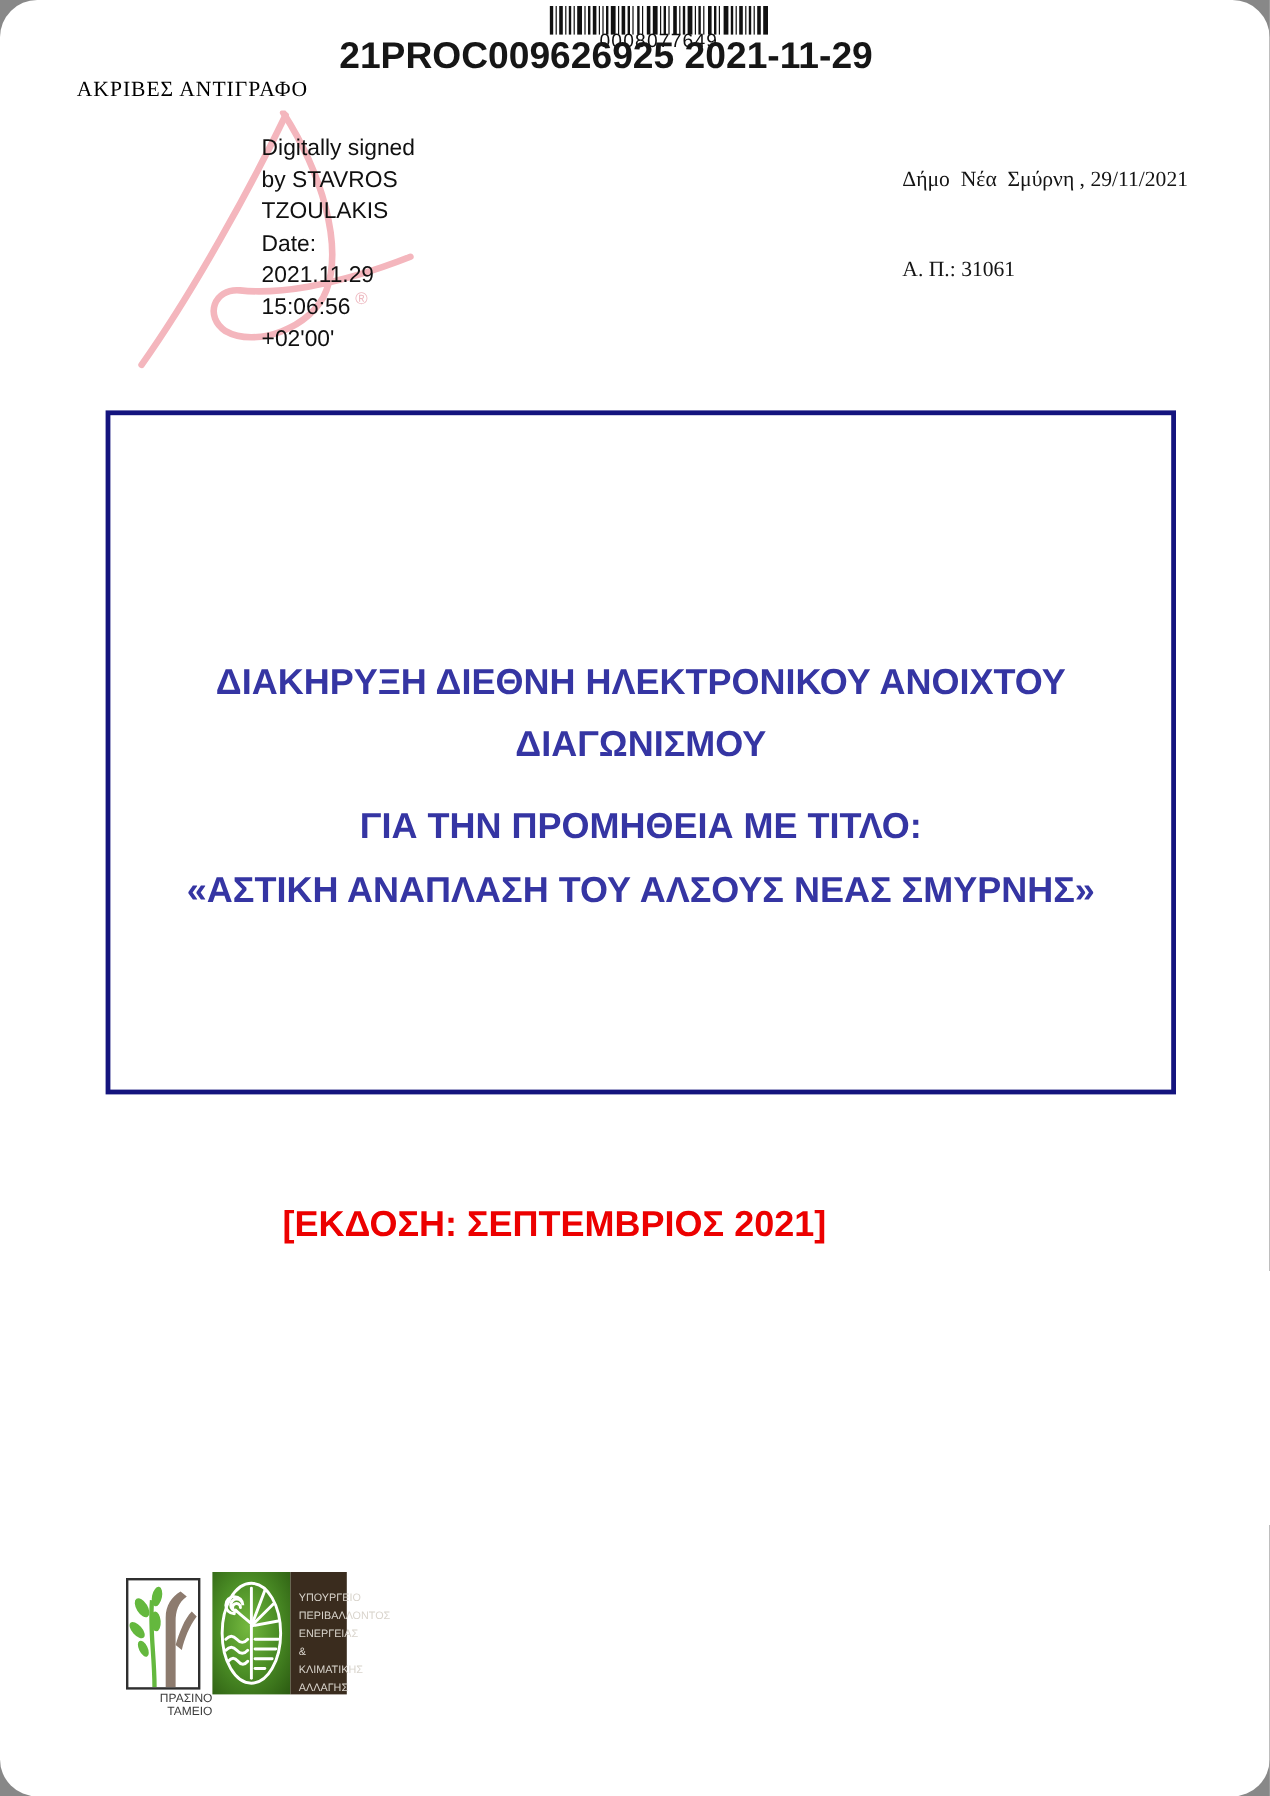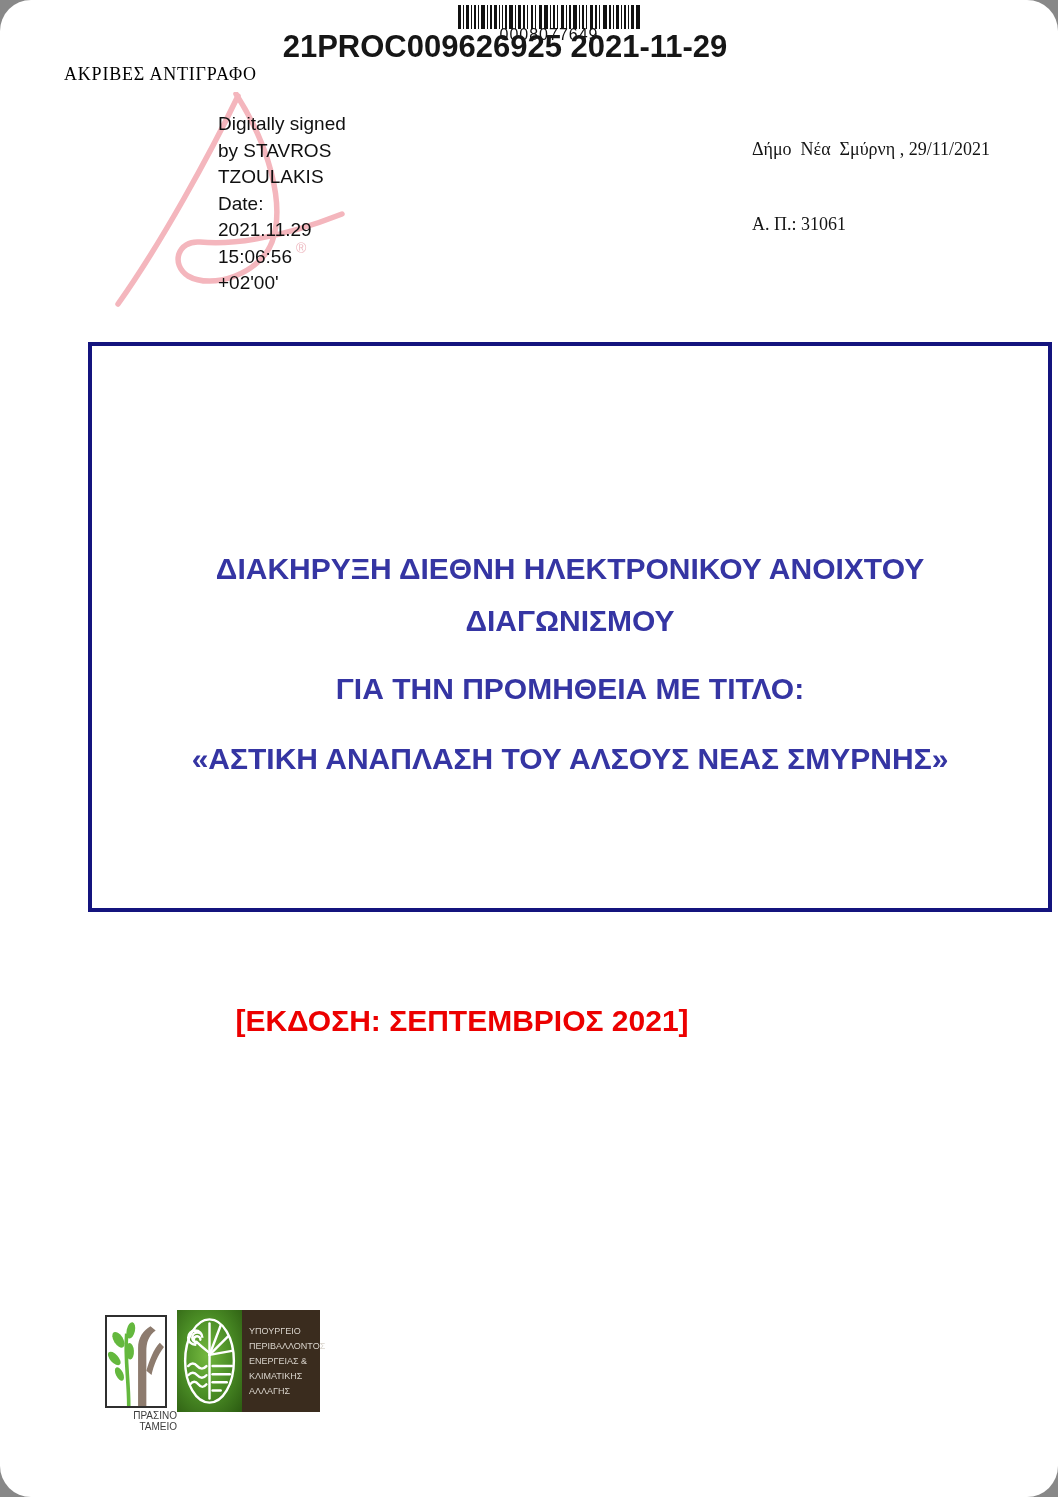--- a/index.html
+++ b/index.html
@@ -56,32 +56,32 @@
     font-family:"Liberation Sans", sans-serif;
   }
   .sig-reg {
     position:absolute; left:296px; top:240px; z-index:1;
     font-size:14px; color:#eeb9c0;
     font-family:"Liberation Sans", sans-serif;
   }
   
   .title-box {
     position:absolute; left:88px; top:342px;
-    width:964px; height:570px;
+    width:892px; height:570px;
     border:4px solid #14147e;
     background:#ffffff;
   }
   .title-box-inner {
     padding:197px 18px 0 18px;
     text-align:center;
     color:#3535a3;
     font-weight:bold;
   }
   .tb-line1 { font-size:30px; line-height:52px; margin-bottom:24px; }
-  .tb-line2 { font-size:30px; line-height:36px; margin-bottom:34px; }
+  .tb-line2 { font-size:30px; line-height:36px; margin-bottom:18px; }
   .tb-line3 { font-size:30px; line-height:36px; }
   
   .edition {
     position:absolute; left:0; top:1004px; width:924px;
     text-align:center;
     font-size:30px; font-weight:bold; color:#ec0000;
     font-family:"Liberation Sans", sans-serif;
   }
   
   .green-fund-box {
@@ -95,21 +95,21 @@
     font-size:10px; color:#3c3c3c;
     font-family:"Liberation Sans", sans-serif;
   }
   .ministry-green {
     position:absolute; left:177px; top:1310px;
     width:65px; height:102px;
     background:radial-gradient(ellipse at 45% 45%, #74b83f 0%, #4c8f26 48%, #2b5a11 100%);
   }
   .ministry-brown {
     position:absolute; left:242px; top:1310px;
-    width:78px; height:102px;
+    width:47px; height:102px;
     background:#3a2c1e;
     color:#d9d4cc;
     font-size:9px; line-height:15px;
     padding:14px 0 0 7px;
     font-family:"Liberation Sans", sans-serif;
   }
 </style>
 </head>
 <body>
 

